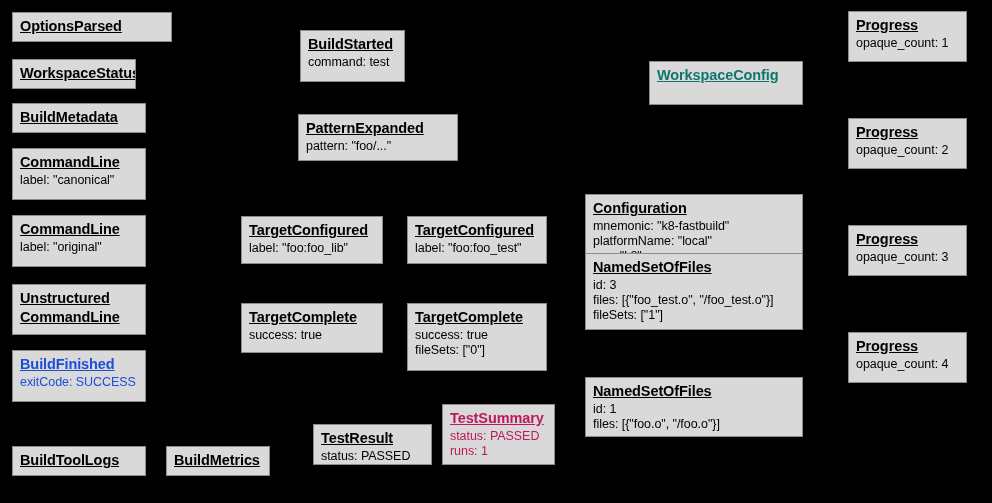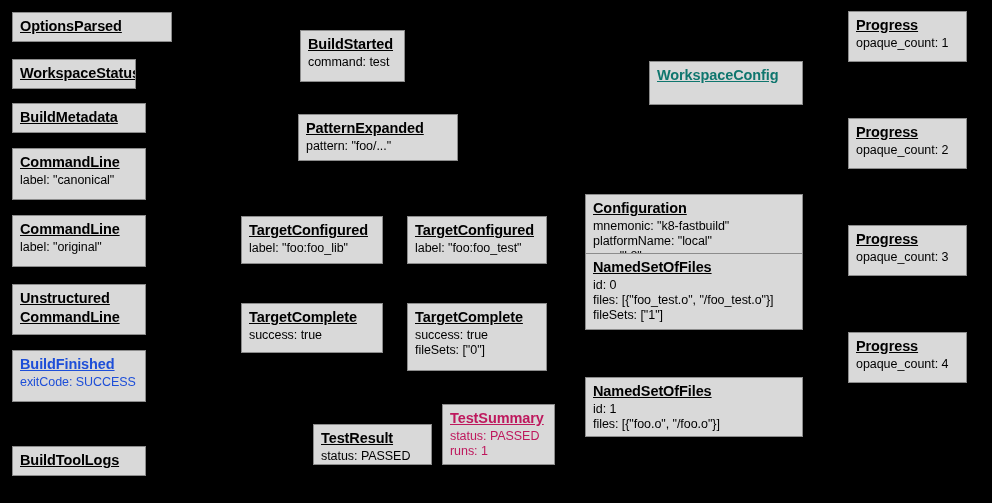--- a/index.html
+++ b/index.html
@@ -80,20 +80,23 @@
     </div>
     <div class="node" style="left: 12px; top: 350px; width: 134px; height: 52px; background: rgb(217, 217, 217); border-color: rgb(140, 140, 140); color: #1d4ed8;">
       <span class="node-title">BuildFinished</span>
       <span class="node-fields">
         <span class="node-field">exitCode: SUCCESS</span>
       </span>
     </div>
     <div class="node" style="left: 12px; top: 446px; width: 134px; height: 30px; background: rgb(217, 217, 217); border-color: rgb(140, 140, 140); color: rgb(0, 0, 0);">
       <span class="node-title">BuildToolLogs</span>
     </div>
+    <div class="node" style="left: 166px; top: 446px; width: 104px; height: 30px; background: rgb(217, 217, 217); border-color: rgb(140, 140, 140); color: rgb(0, 0, 0);">
+      <span class="node-title">BuildMetrics</span>
+    </div>
     <div class="node" style="left: 300px; top: 17px; width: 105px; height: 52px; background: rgb(217, 217, 217); border-color: rgb(140, 140, 140); color: rgb(0, 0, 0); margin-top: 13px;">
       <span class="node-title">BuildStarted</span>
       <span class="node-fields">
         <span class="node-field">command: test</span>
       </span>
     </div>
     <div class="node" style="left: 298px; top: 114px; width: 160px; height: 47px; background: rgb(217, 217, 217); border-color: rgb(140, 140, 140); color: rgb(0, 0, 0);">
       <span class="node-title">PatternExpanded</span>
       <span class="node-fields">
         <span class="node-field">pattern: "foo/..."</span>
@@ -144,21 +147,21 @@
       <span class="node-title">Configuration</span>
       <span class="node-fields">
         <span class="node-field">mnemonic: "k8-fastbuild"</span>
         <span class="node-field">platformName: "local"</span>
         <span class="node-field">cpu: "k8"</span>
       </span>
     </div>
     <div class="node" style="left: 585px; top: 253px; width: 218px; height: 77px; background: rgb(217, 217, 217); border-color: rgb(140, 140, 140); color: rgb(0, 0, 0);">
       <span class="node-title">NamedSetOfFiles</span>
       <span class="node-fields">
-        <span class="node-field">id: 0</span>
+        <span class="node-field">id: 3</span>
         <span class="node-field">files: [{"foo_test.o", "/foo_test.o"}]</span>
         <span class="node-field">fileSets: ["1"]</span>
       </span>
     </div>
     <div class="node" style="left: 585px; top: 377px; width: 218px; height: 60px; background: rgb(217, 217, 217); border-color: rgb(140, 140, 140); color: rgb(0, 0, 0);">
       <span class="node-title">NamedSetOfFiles</span>
       <span class="node-fields">
         <span class="node-field">id: 1</span>
         <span class="node-field">files: [{"foo.o", "/foo.o"}]</span>
       </span>

